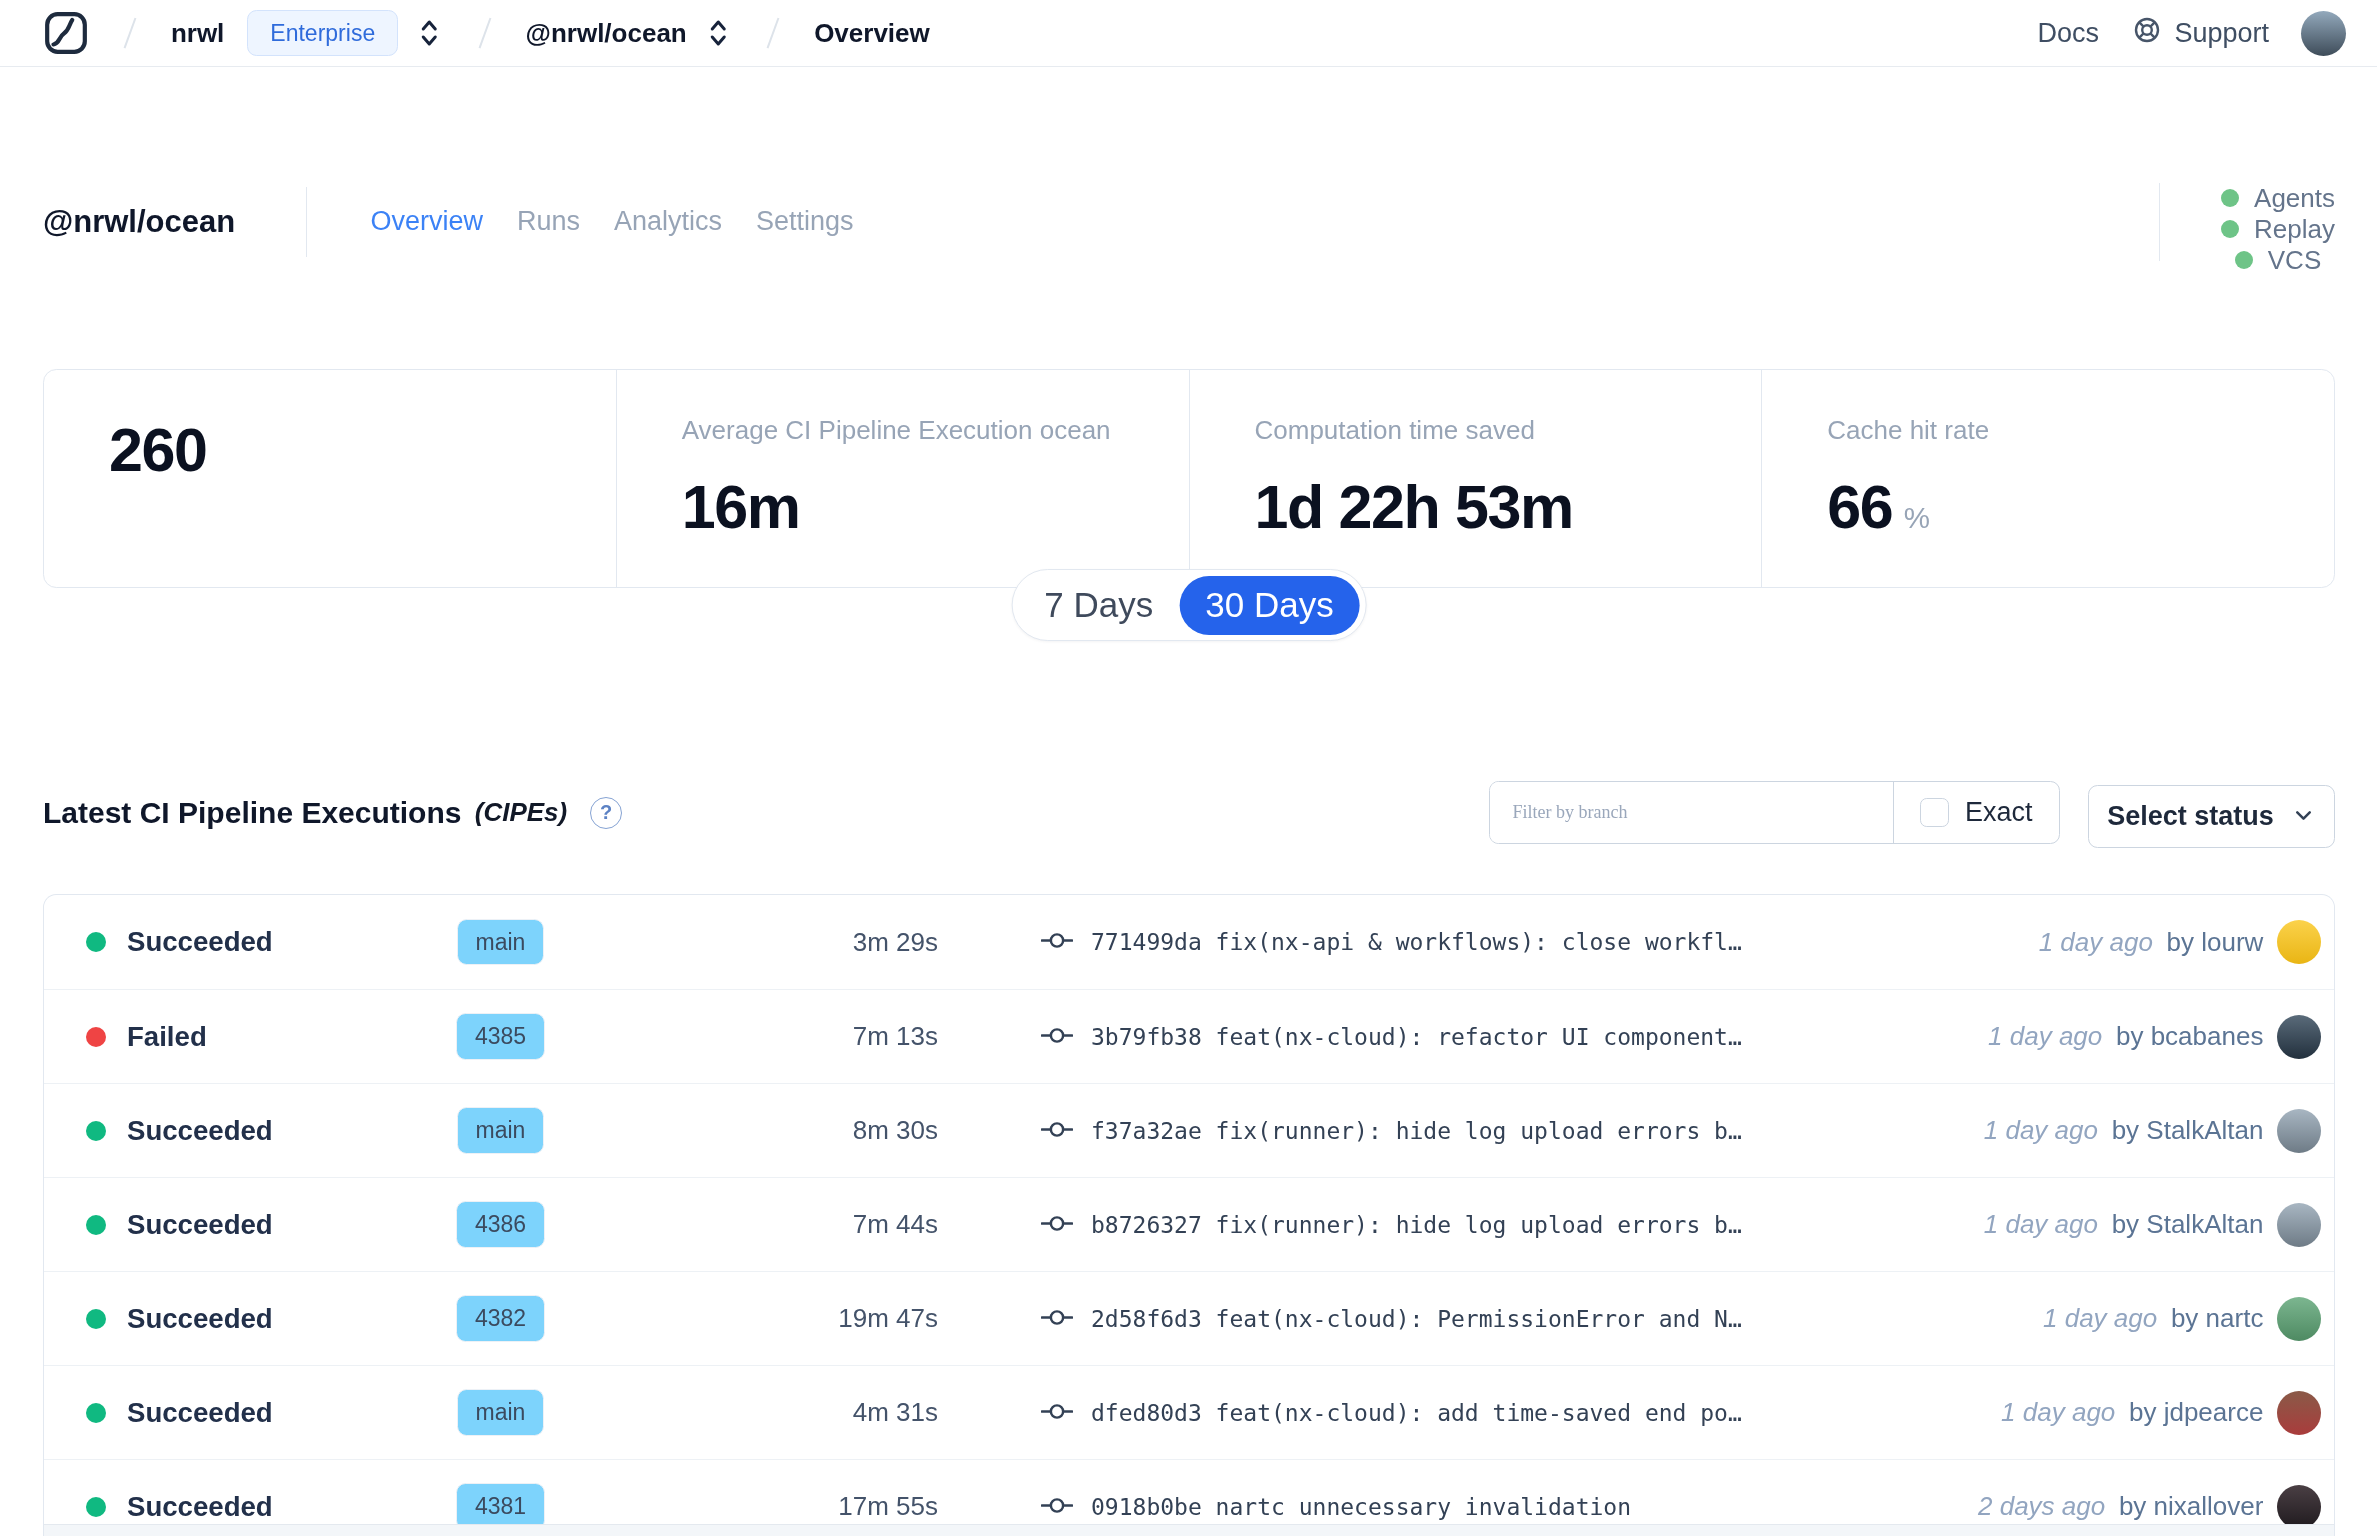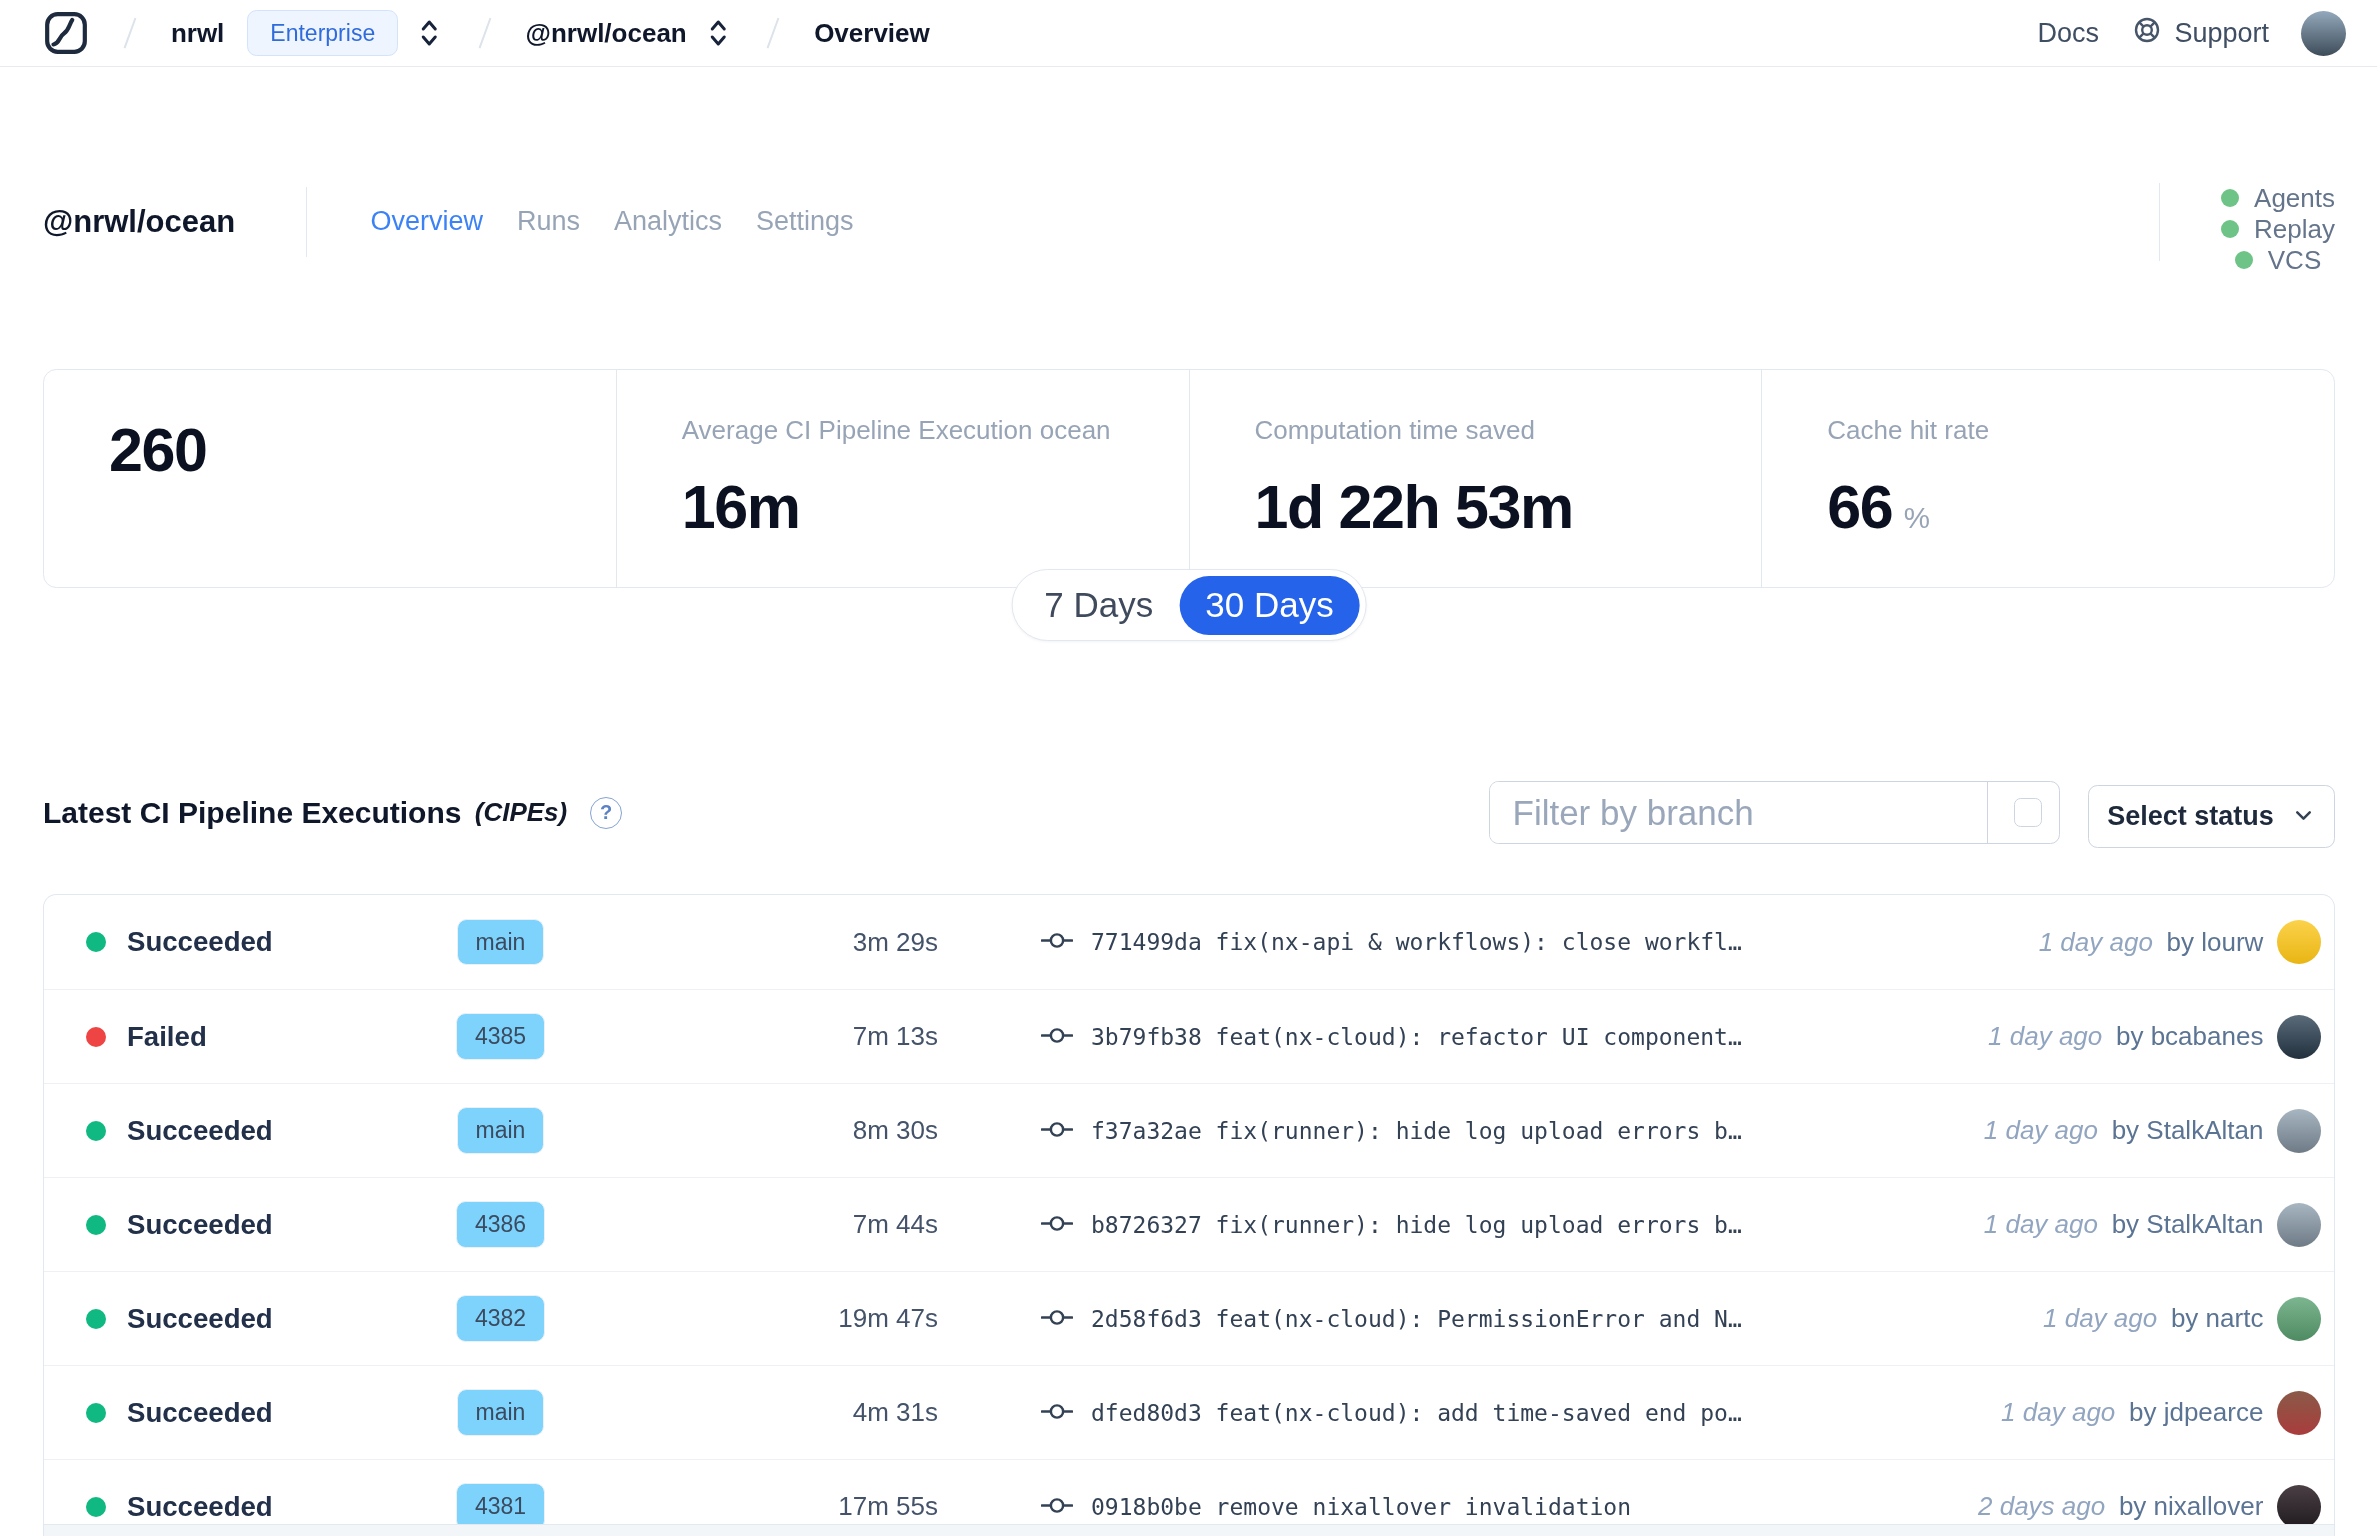--- a/index.html
+++ b/index.html
@@ -56,22 +56,22 @@
   
   .cipes-header { position:absolute; top:780px; left:43px; right:43px; height:65px; display:flex; align-items:center; }
   .cipes-title { font-size:30px; font-weight:700; color:#0f172a; }
   .cipes-suffix { font-size:26px; font-weight:700; font-style:italic; color:#111827; margin-left:13.3px; }
   .help-icon { margin-left:23px; width:32px; height:32px; border-radius:50%; border:1.9px solid #86a3d3;
                color:#5c82c4; font-size:20px; font-weight:700; display:flex; align-items:center; justify-content:center;
                cursor:pointer; }
   .filters { margin-left:auto; display:flex; align-items:center; gap:28.5px; }
   .filter-group { display:flex; align-items:stretch; width:571px; height:63px; border:1.9px solid #ccd5e0;
                   border-radius:9.5px; background:#fff; overflow:hidden; }
-  .branch-input { border:none; outline:none; flex:1; font-size:35px; padding:0 23px; color:#1e293b;
-                  font-family:Liberation Sans, sans-serif; }
+  .branch-input { border:none; outline:none; flex:1; font-size:18px; padding:0 23px; color:#1e293b;
+                  font-family:Liberation Serif, serif; }
   .branch-input::placeholder { color:#9aa7bb; }
   .exact-seg { display:flex; align-items:center; gap:16px; padding:0 26px; border-left:1.9px solid #ccd5e0; }
   .checkbox { width:28.5px; height:28.5px; border:1.9px solid #ccd5e0; border-radius:6.7px; background:#fff; cursor:pointer; }
   .exact-label { font-size:27px; color:#1e293b; font-weight:500; }
   .status-select { width:247px; height:63px; border:1.9px solid #ccd5e0; border-radius:9.5px; background:#fff;
                    display:flex; align-items:center; justify-content:center; gap:17px; cursor:pointer;margin-top:8px; }
   .status-select-label { font-size:27px; font-weight:600; color:#1e293b; }
 
   
   .cipe-table { position:absolute; top:894px; left:43px; right:43px; height:643px; background:#fff;
@@ -405,21 +405,21 @@
     </div>
     <div class="col-duration">17m 55s</div>
     <div class="col-commit">
       <span>
         <svg width="32" height="23" viewBox="0 0 34 24" fill="none" stroke="#334155" stroke-width="2.6" stroke-linecap="round">
           <line x1="1" y1="12" x2="9.5" y2="12"></line>
               <circle cx="17" cy="12" r="6.5"></circle>
               <line x1="24.5" y1="12" x2="33" y2="12"></line>
         </svg>
       </span>
-      <span class="commit-message">0918b0be remove nixallover invalidation</span>
+      <span class="commit-message">0918b0be nartc unnecessary invalidation</span>
     </div>
     <div class="col-meta">
       <span class="meta-text">
         <span class="time-ago">2 days ago</span>
         <span class="author">by nixallover</span>
       </span>
       <span class="row-avatar" style="background: linear-gradient(rgb(74, 63, 68), rgb(31, 26, 30));"></span>
     </div>
   </div>
 <div class="bottom-strip"></div>

